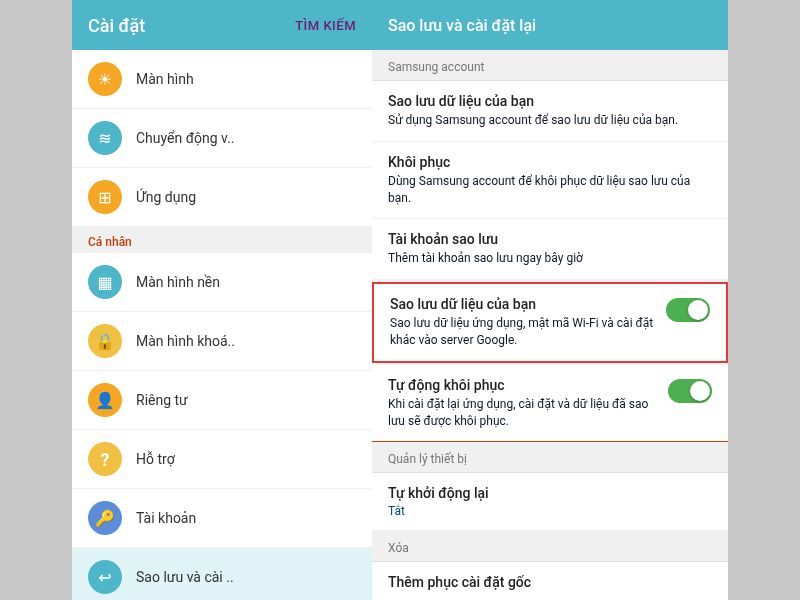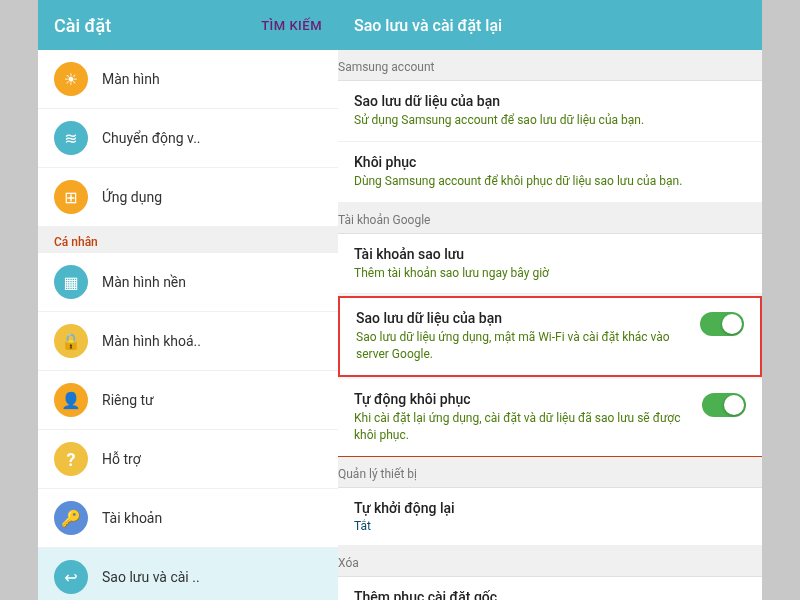--- a/index.html
+++ b/index.html
@@ -6,21 +6,21 @@
     body {
       width: 800px;
       height: 600px;
       background: #c8c8c8;
       display: flex;
       justify-content: center;
       align-items: center;
       font-family: 'Roboto', Arial, sans-serif;
     }
     .phone-container {
-      width: 724px;
+      width: 656px;
       height: 600px;
       display: flex;
       overflow: hidden;
     }
     .left-panel {
       width: 300px;
       background: #f5f5f5;
       display: flex;
       flex-direction: column;
       flex-shrink: 0;
@@ -105,40 +105,40 @@
     .right-header-title {
       color: white;
       font-size: 16px;
       font-weight: 500;
     }
     .right-scroll {
       overflow-y: auto;
       flex: 1;
     }
     .right-section-header {
-      padding: 10px 0 6px;
+      padding: 10px 16px 6px;
       font-size: 12px;
       color: #777;
       background: #f0f0f0;
       border-bottom: 1px solid #e0e0e0;
     }
     .right-item {
       background: white;
       padding: 12px 16px;
       border-bottom: 1px solid #f0f0f0;
     }
     .right-item-title {
       font-size: 14px;
       color: #222;
       font-weight: 500;
       margin-bottom: 3px;
     }
     .right-item-desc {
       font-size: 12px;
-      color: #4d7c0f;
+      color: #0f172a;
       line-height: 1.4;
     }
     .right-item-with-toggle {
       display: flex;
       align-items: flex-start;
       justify-content: space-between;
       padding: 12px 16px;
       background: white;
       border-bottom: 1px solid #c2410c;
     }
@@ -239,21 +239,20 @@
       <div class="right-section-header">Samsung account</div>
       <div class="right-item">
         <div class="right-item-title">Sao lưu dữ liệu của bạn</div>
         <div class="right-item-desc">Sử dụng Samsung account để sao lưu dữ liệu của bạn.</div>
       </div>
       <div class="right-item">
         <div class="right-item-title">Khôi phục</div>
         <div class="right-item-desc">Dùng Samsung account để khôi phục dữ liệu sao lưu của bạn.</div>
       </div>
 
-      <div class="right-section-header">Tài khoản Google</div>
       <div class="right-item">
         <div class="right-item-title">Tài khoản sao lưu</div>
         <div class="right-item-desc">Thêm tài khoản sao lưu ngay bây giờ</div>
       </div>
 
       <div class="right-item-with-toggle highlighted">
         <div class="right-item-text">
           <div class="right-item-title">Sao lưu dữ liệu của bạn</div>
           <div class="right-item-desc">Sao lưu dữ liệu ứng dụng, mật mã Wi-Fi và cài đặt khác vào server Google.</div>
         </div>

